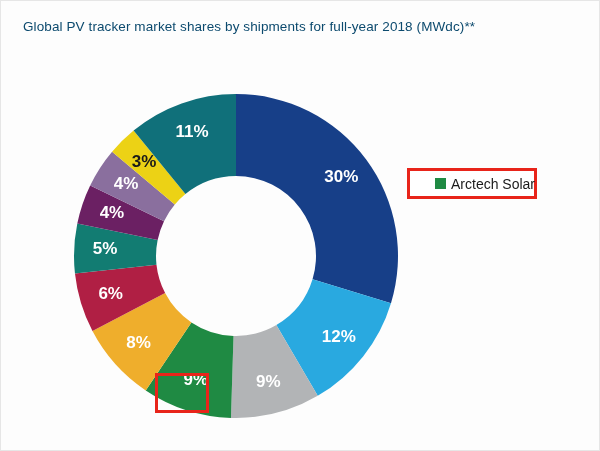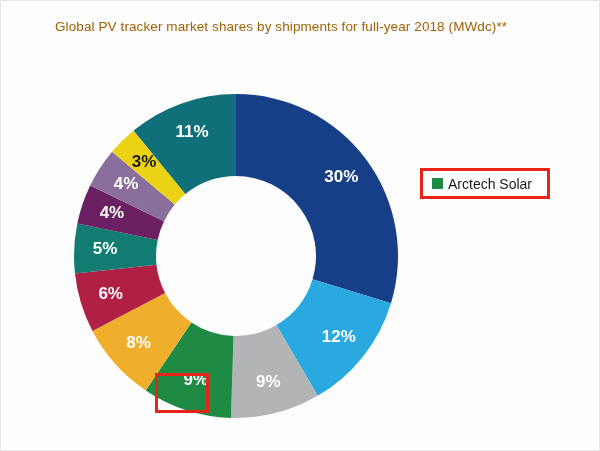--- a/index.html
+++ b/index.html
@@ -46,30 +46,30 @@
   }
   .slice-label {
     font-family: "Liberation Sans", sans-serif;
     font-size: 17px;
     font-weight: bold;
     dominant-baseline: middle;
     text-anchor: middle;
   }
   #legend-box {
     position: absolute;
-    left: 419px;
+    left: 406px;
     top: 167px;
     width: 130px;
     height: 31px;
     background: #ffffff;
     border: 3px solid #e8241a;
     box-sizing: border-box;
     display: flex;
     align-items: center;
-    padding-left: 9px;
+    padding-left: 25px;
   }
   #legend-swatch {
     width: 11px;
     height: 11px;
     background: #1f8a43;
     display: inline-block;
     flex: none;
   }
   #legend-label {
     margin-left: 5px;
@@ -86,21 +86,21 @@
     border: 3px solid #e8241a;
     box-sizing: border-box;
     background: transparent;
   }
 </style>
 </head>
 <body style="background: rgb(253, 253, 253);">
 
 <div id="figure">
 
-  <div id="chart-title" style="color: #a16207; margin-left: 32px;">Global PV tracker market shares by shipments for full-year 2018 (MWdc)**</div>
+  <div id="chart-title" style="color: #0c4a6e;">Global PV tracker market shares by shipments for full-year 2018 (MWdc)**</div>
 
   <div id="donut-wrap">
     <svg id="donut-svg" width="600" height="451" viewBox="0 0 600 451">
       <g id="slices">
           <path d="M 235 93 A 162 162 0 0 1 389.97855048309 302.1767833808148 L 311.5326175225136 278.2971769781802 A 80 80 0 0 0 235 175 Z" fill="#173f88"></path>
           <path d="M 389.97855048309 302.1767833808148 A 162 162 0 0 1 316.72622387867966 394.87431619325946 L 275.3586290758912 324.07373639173306 A 80 80 0 0 0 311.5326175225136 278.2971769781802 Z" fill="#29a9e0"></path>
           <path d="M 316.72622387867966 394.87431619325946 A 162 162 0 0 1 229.96182231228644 416.9216377313021 L 232.51201101841306 334.96130258335904 A 80 80 0 0 0 275.3586290758912 324.07373639173306 Z" fill="#b2b4b6"></path>
           <path d="M 229.96182231228644 416.9216377313021 A 162 162 0 0 1 144.7359320393406 389.52285320789724 L 190.42515162436572 321.4310386211838 A 80 80 0 0 0 232.51201101841306 334.96130258335904 Z" fill="#1f8a43"></path>
           <path d="M 144.7359320393406 389.52285320789724 A 162 162 0 0 1 91.46615976613302 330.1134921816231 L 164.1190912425348 292.0930825588262 A 80 80 0 0 0 190.42515162436572 321.4310386211838 Z" fill="#efae2c"></path>
           <path d="M 91.46615976613302 330.1134921816231 A 162 162 0 0 1 73.95906738771149 272.6016483138469 L 155.47361352479578 263.692172006838 A 80 80 0 0 0 164.1190912425348 292.0930825588262 Z" fill="#b01f44"></path>

